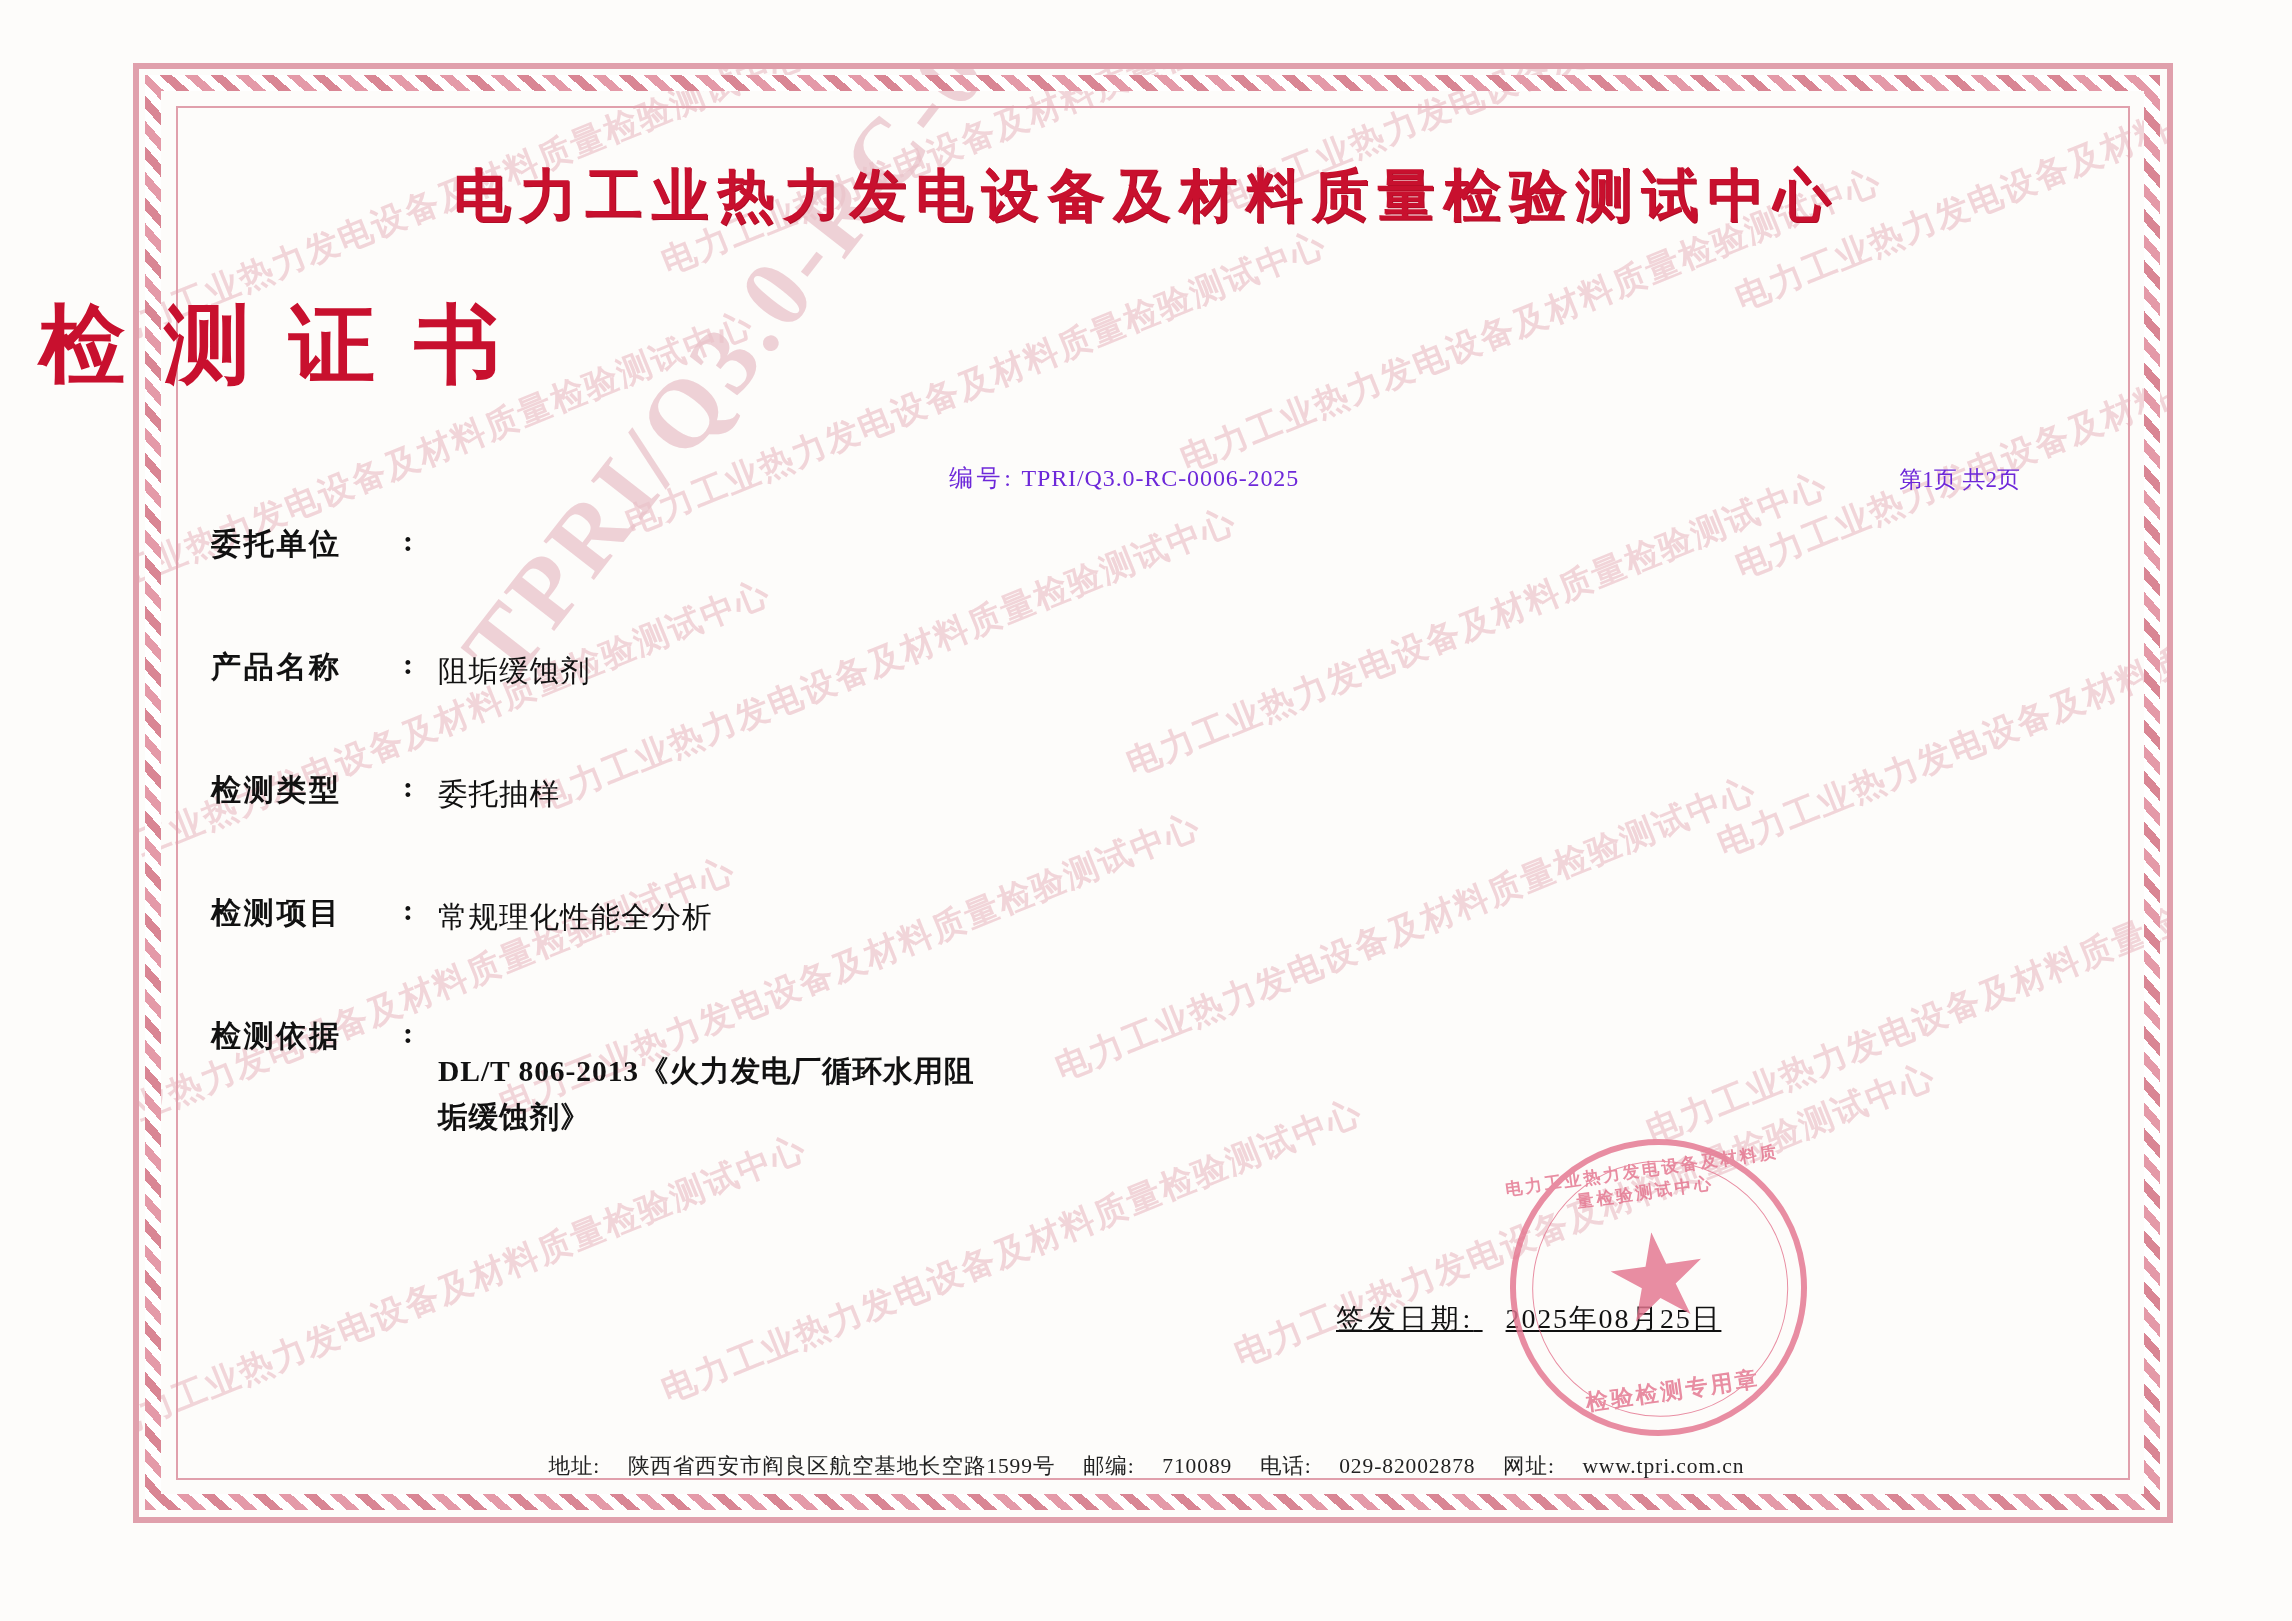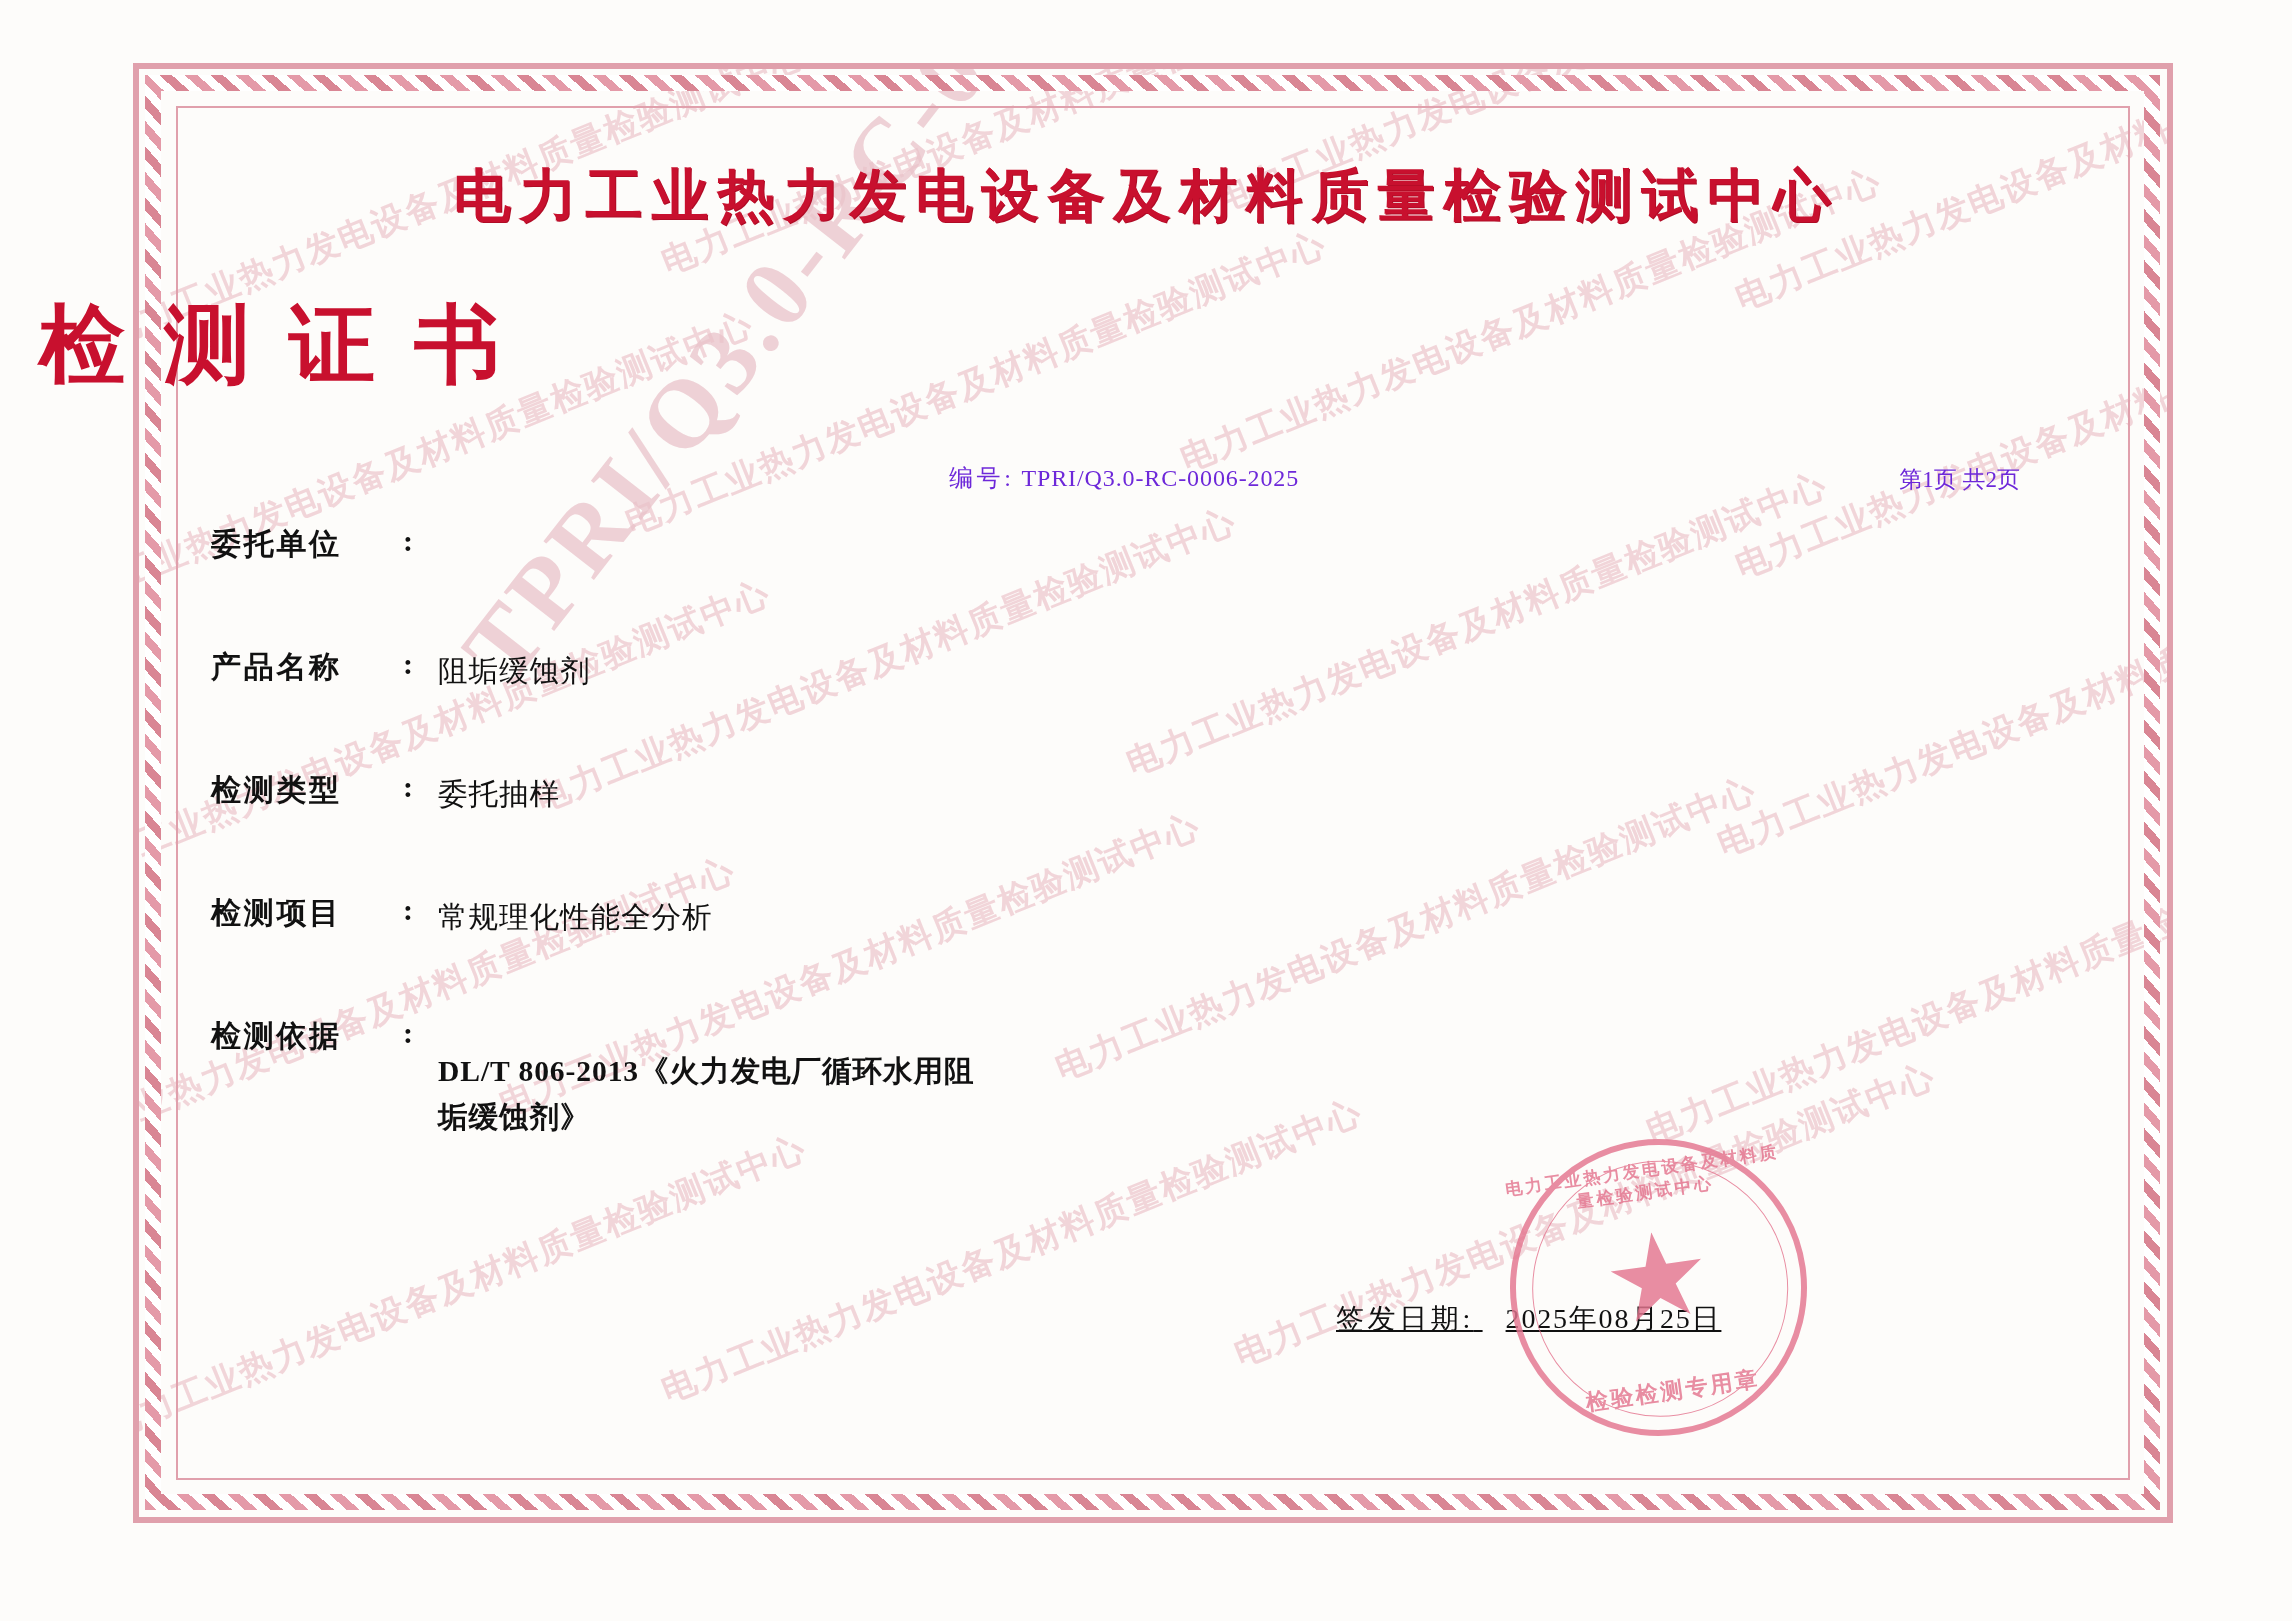--- a/index.html
+++ b/index.html
@@ -339,15 +339,25 @@
     <span class="val">2025年08月25日</span>
   </div>
 
   <div class="seal">
     <div class="seal-inner"></div>
     <div class="seal-top-text">电力工业热力发电设备及材料质量检验测试中心</div>
     <div class="seal-star"></div>
     <div class="seal-bottom-text">检验检测专用章</div>
   </div>
 
+  <div class="footer">
+    <span>地址:</span>
+    <span>陕西省西安市阎良区航空基地长空路1599号</span>
+    <span>邮编:</span>
+    <span>710089</span>
+    <span>电话:</span>
+    <span>029-82002878</span>
+    <span>网址:</span>
+    <span>www.tpri.com.cn</span>
+  </div>
 
 </div>
 
 
 </body></html>

